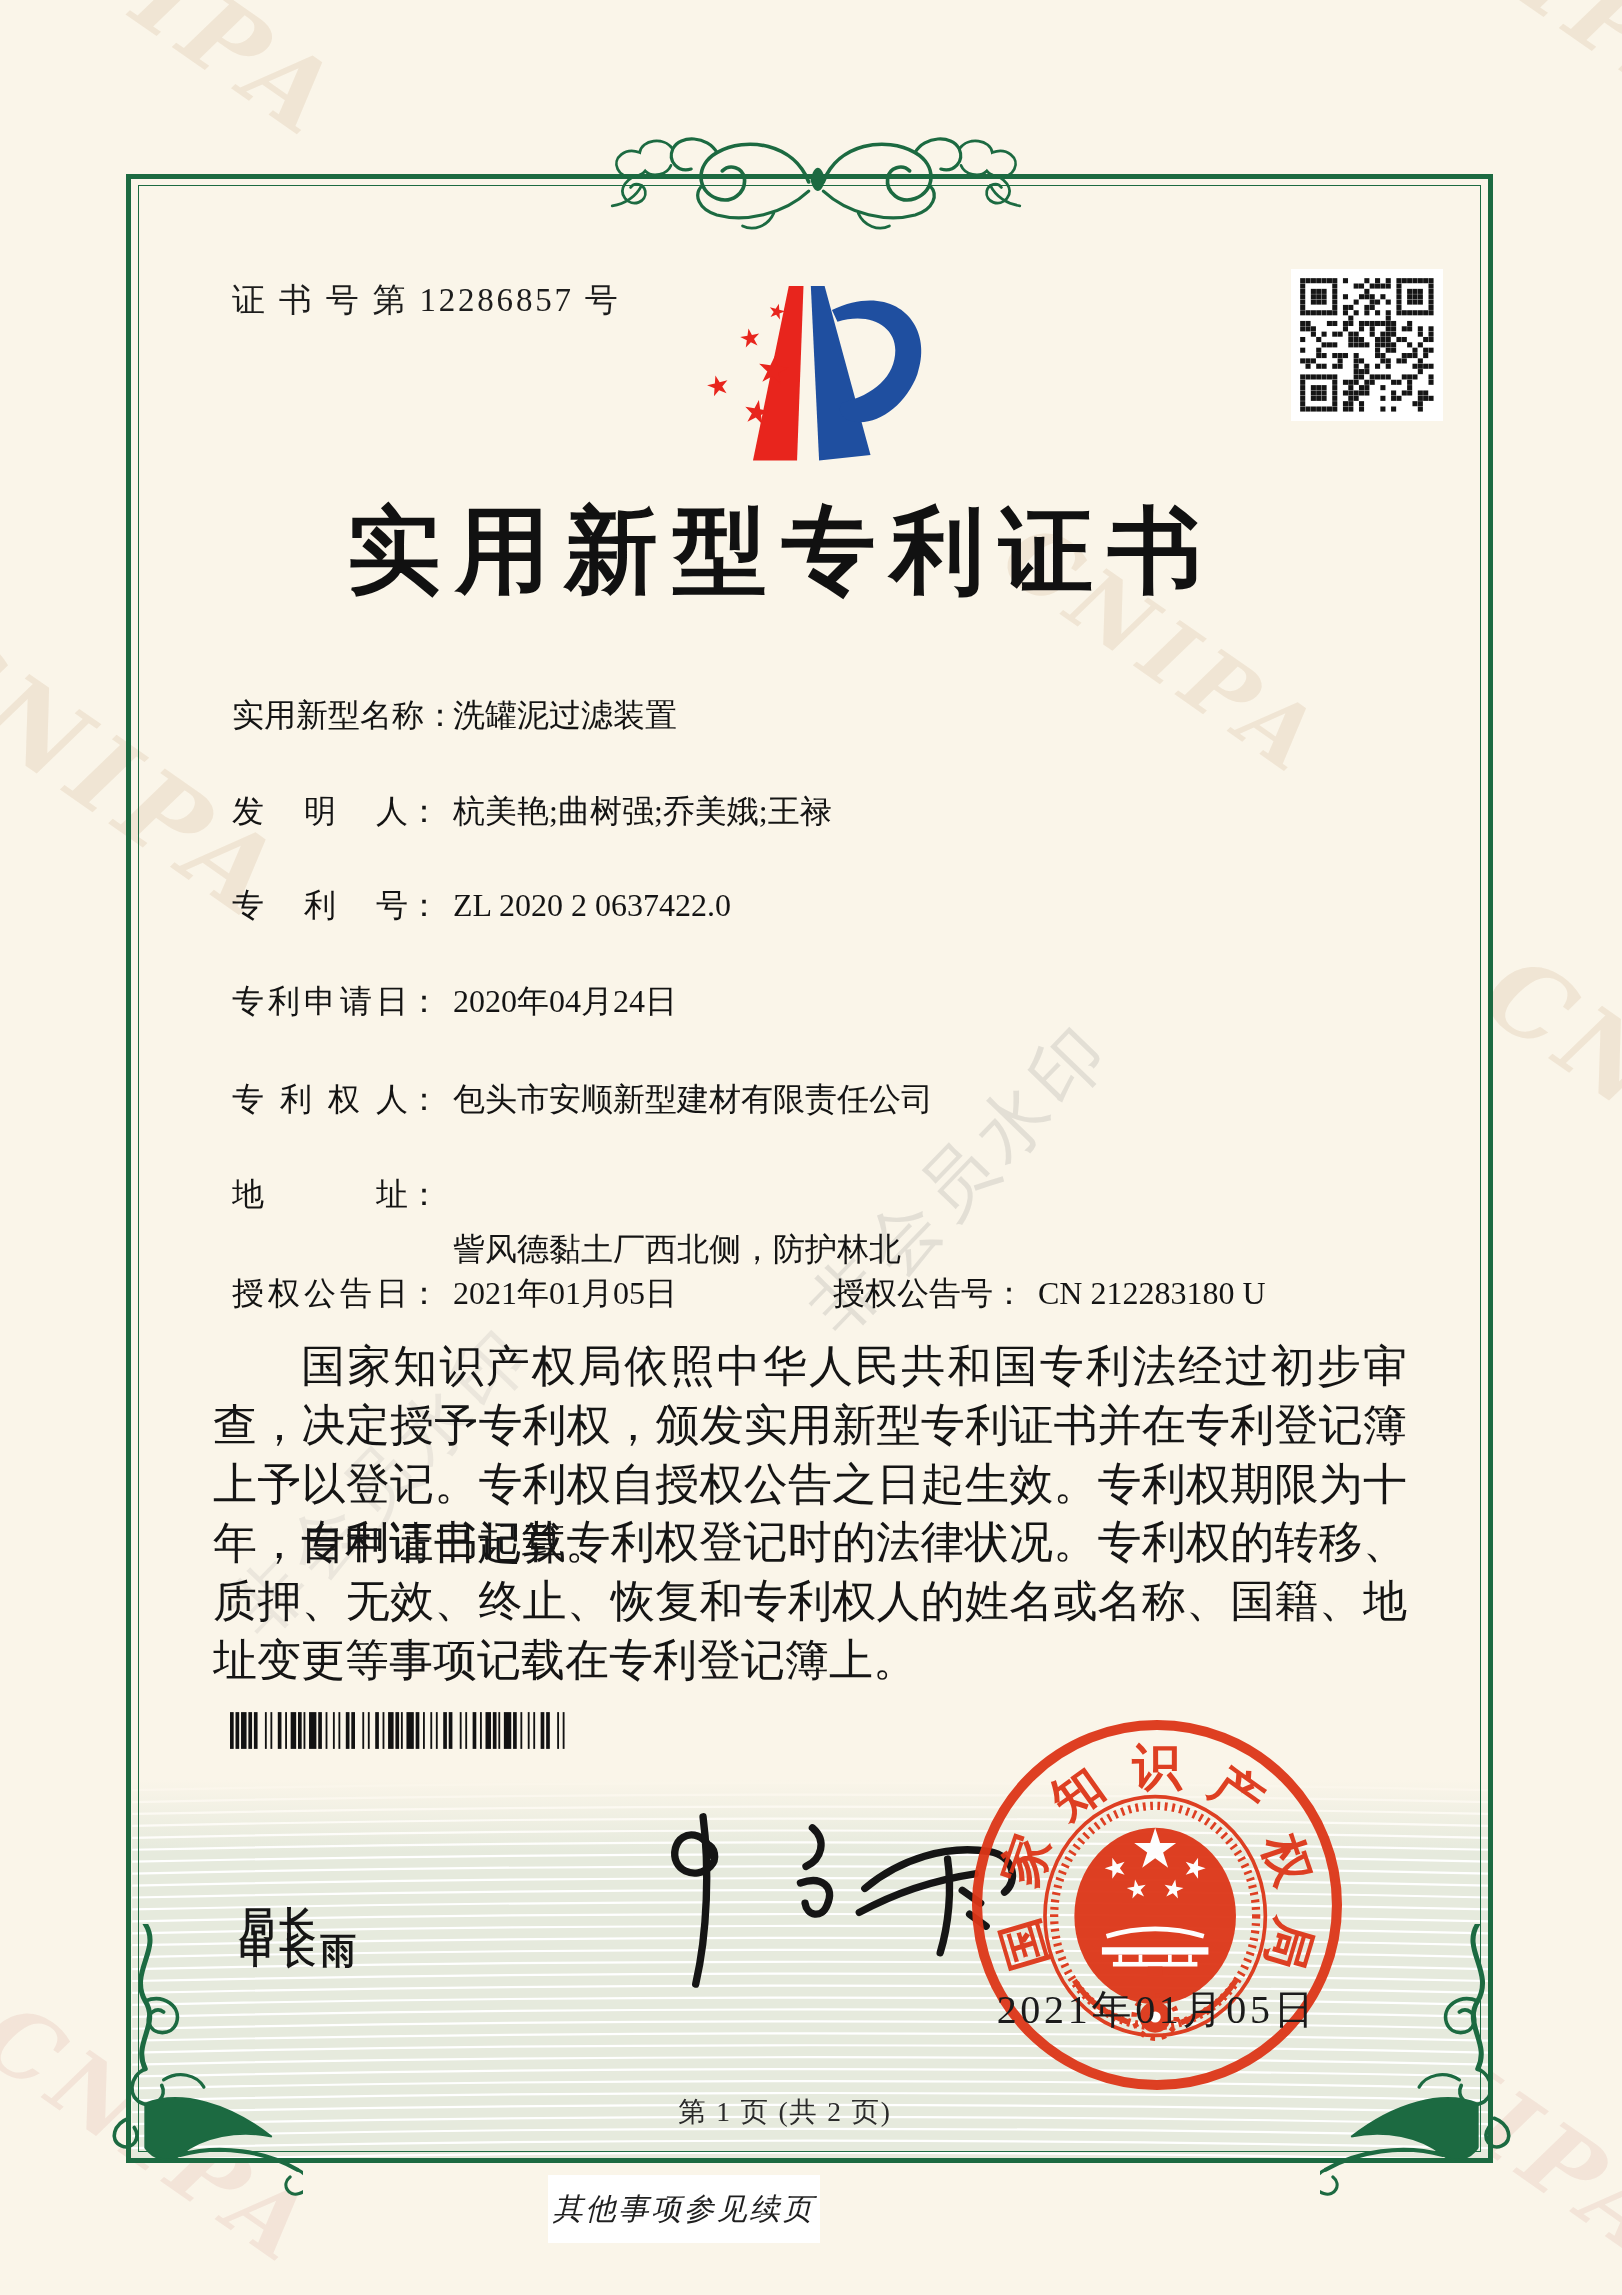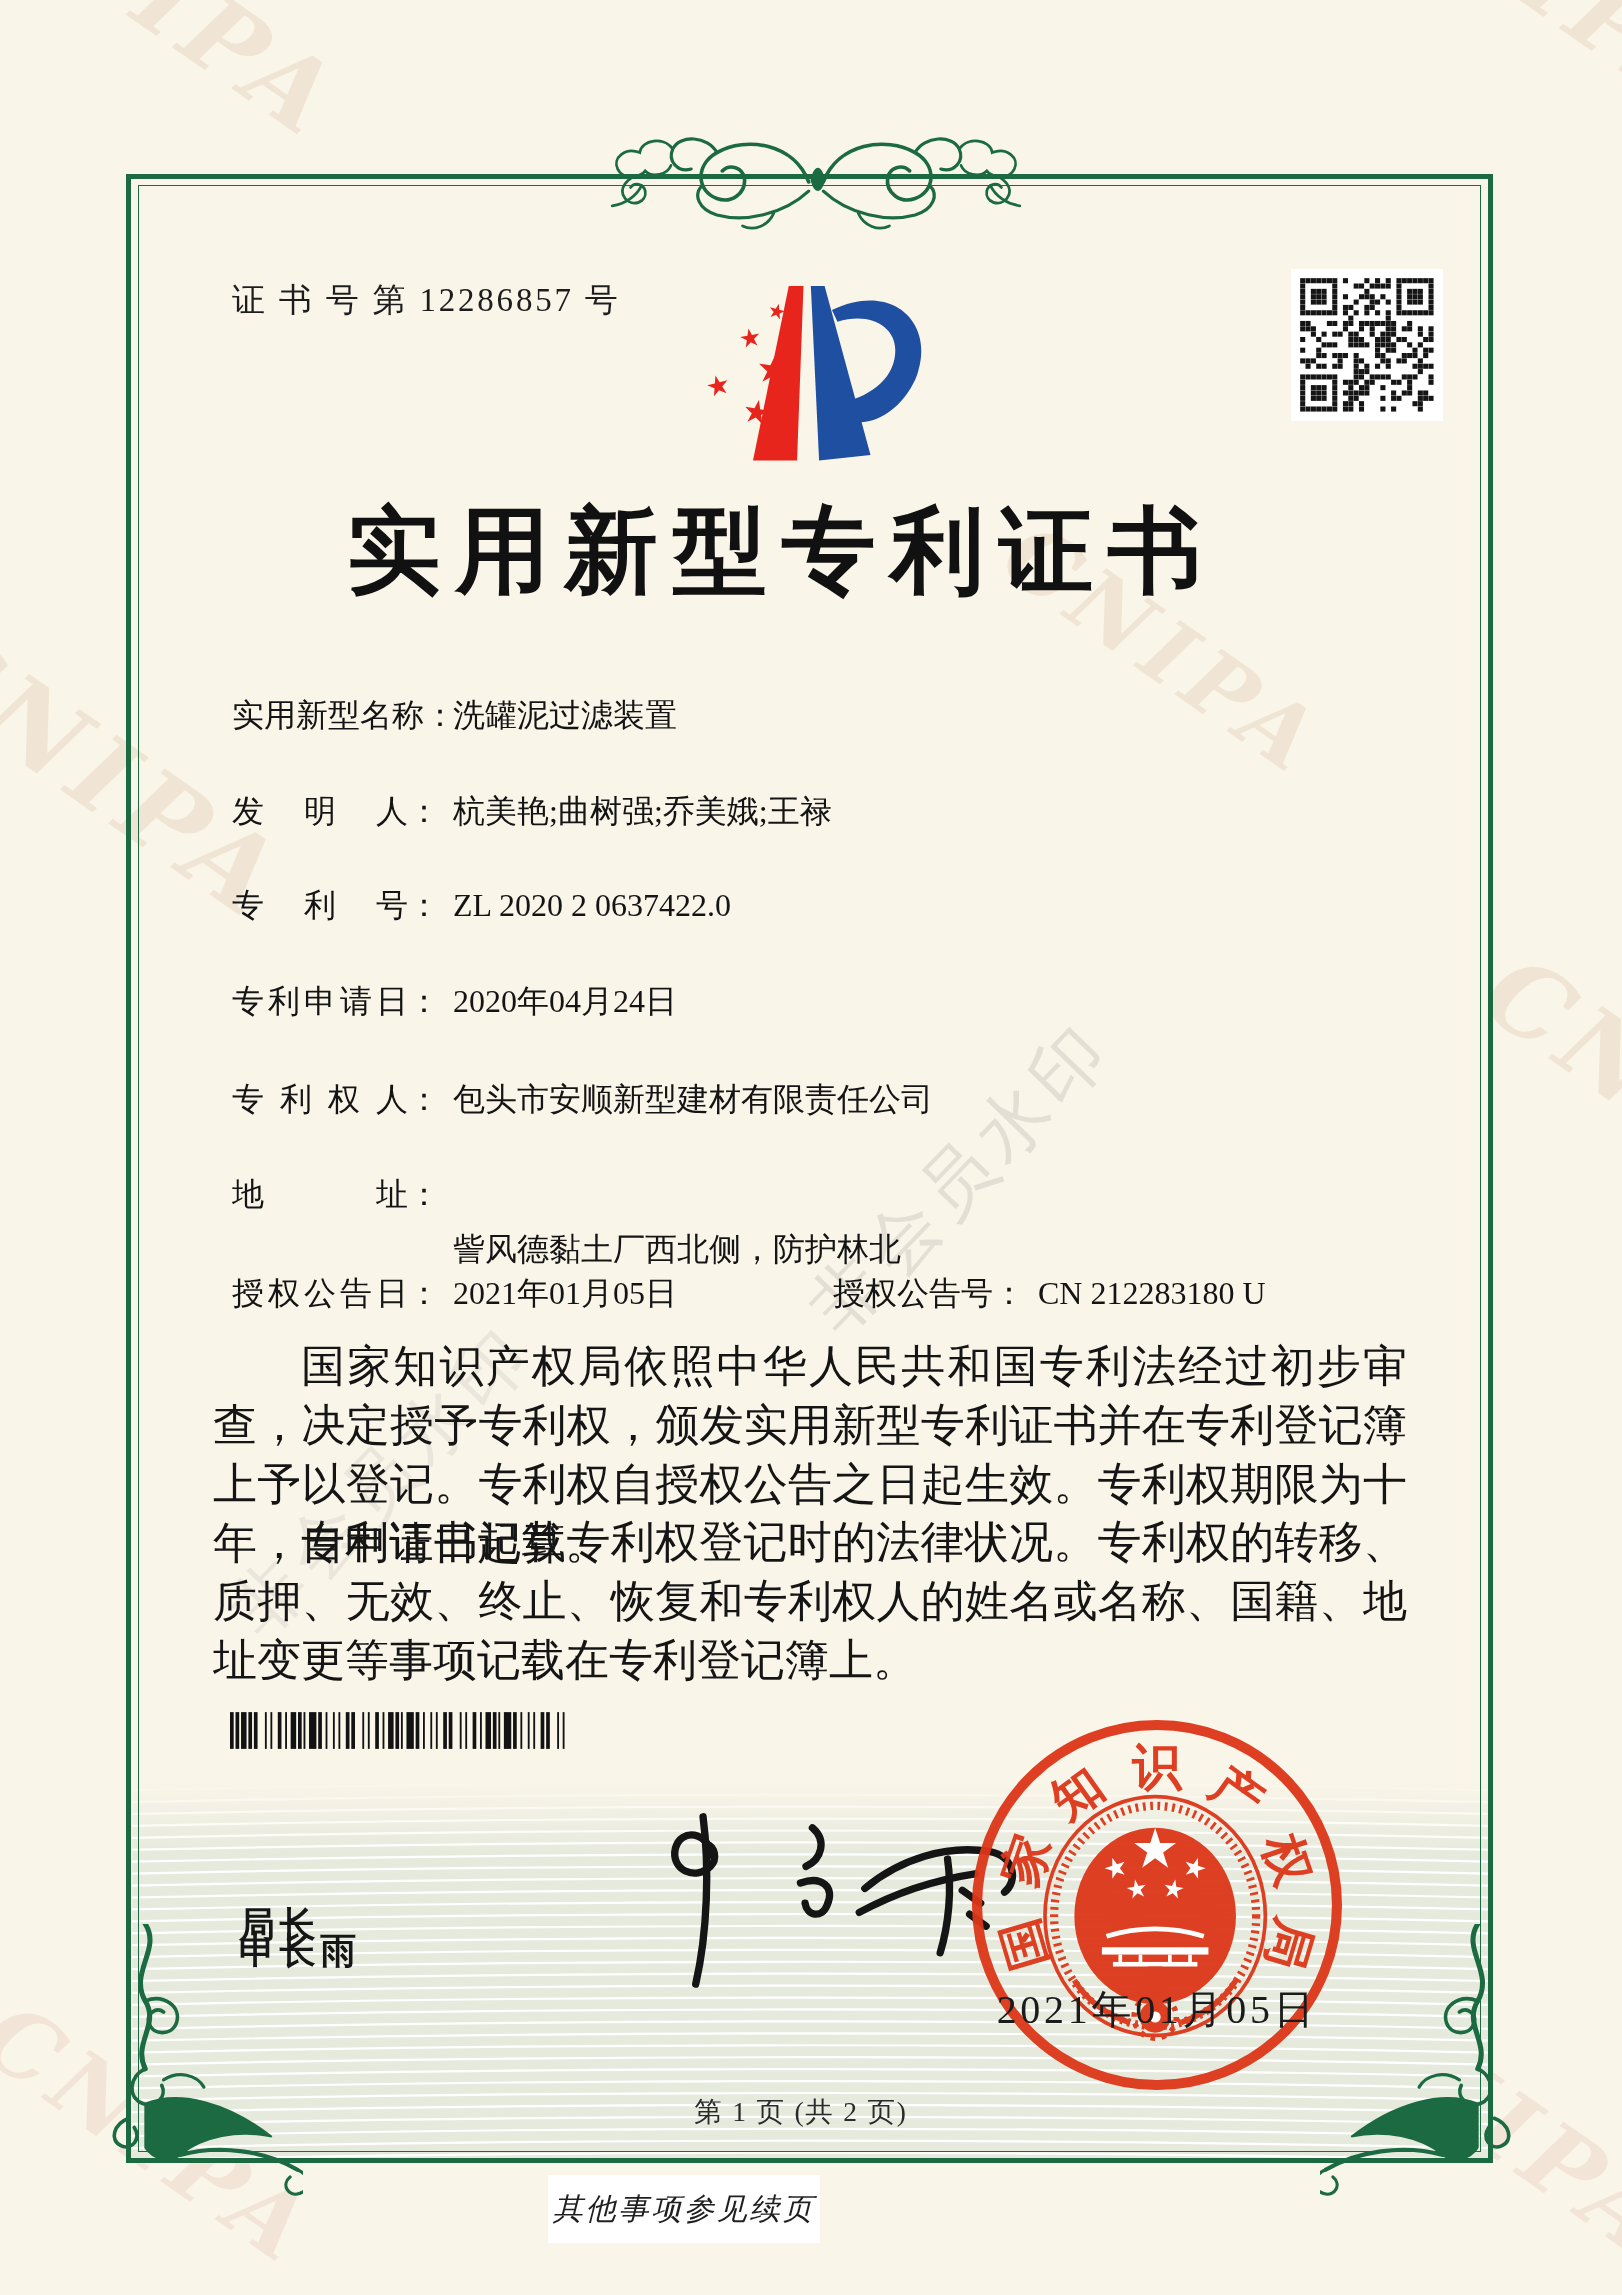--- a/index.html
+++ b/index.html
@@ -50,21 +50,21 @@
   
   .dirlabel,.dirname{position:absolute;left:239px;font-family:"Liberation Sans","DejaVu Sans",sans-serif;
         font-size:36px;font-weight:600;color:#161616;letter-spacing:4.6px;}
   .dirlabel{top:1861px;margin-top:40px;} .dirname{top:1927px;}
   #sig{left:624px;top:1802px;}
   
   #seal{left:955px;top:1703px;opacity:.95;}
   .sealdate{left:955px;top:1982px;width:404px;text-align:center;font-size:40px;color:#1b1b1b;
             letter-spacing:3.7px;}
   
-  .pageinfo{left:0;top:2094px;width:1570px;text-align:center;font-size:27.5px;color:#2a2a2a;letter-spacing:1.8px;margin-left:16px;}
+  .pageinfo{left:0;top:2094px;width:1570px;text-align:center;font-size:27.5px;color:#2a2a2a;letter-spacing:1.8px;}
   .notebox{left:548px;top:2175px;width:272px;height:68px;background:#ffffff;text-align:center;
            line-height:68px;font-size:30px;color:#1f1f1f;letter-spacing:2.8px;font-style:italic;}
   .orn{position:absolute;pointer-events:none;}
 </style>
 </head>
 <body>
 
 <div id="page">
 
   <div class="wm wm1">CNIPA</div>

